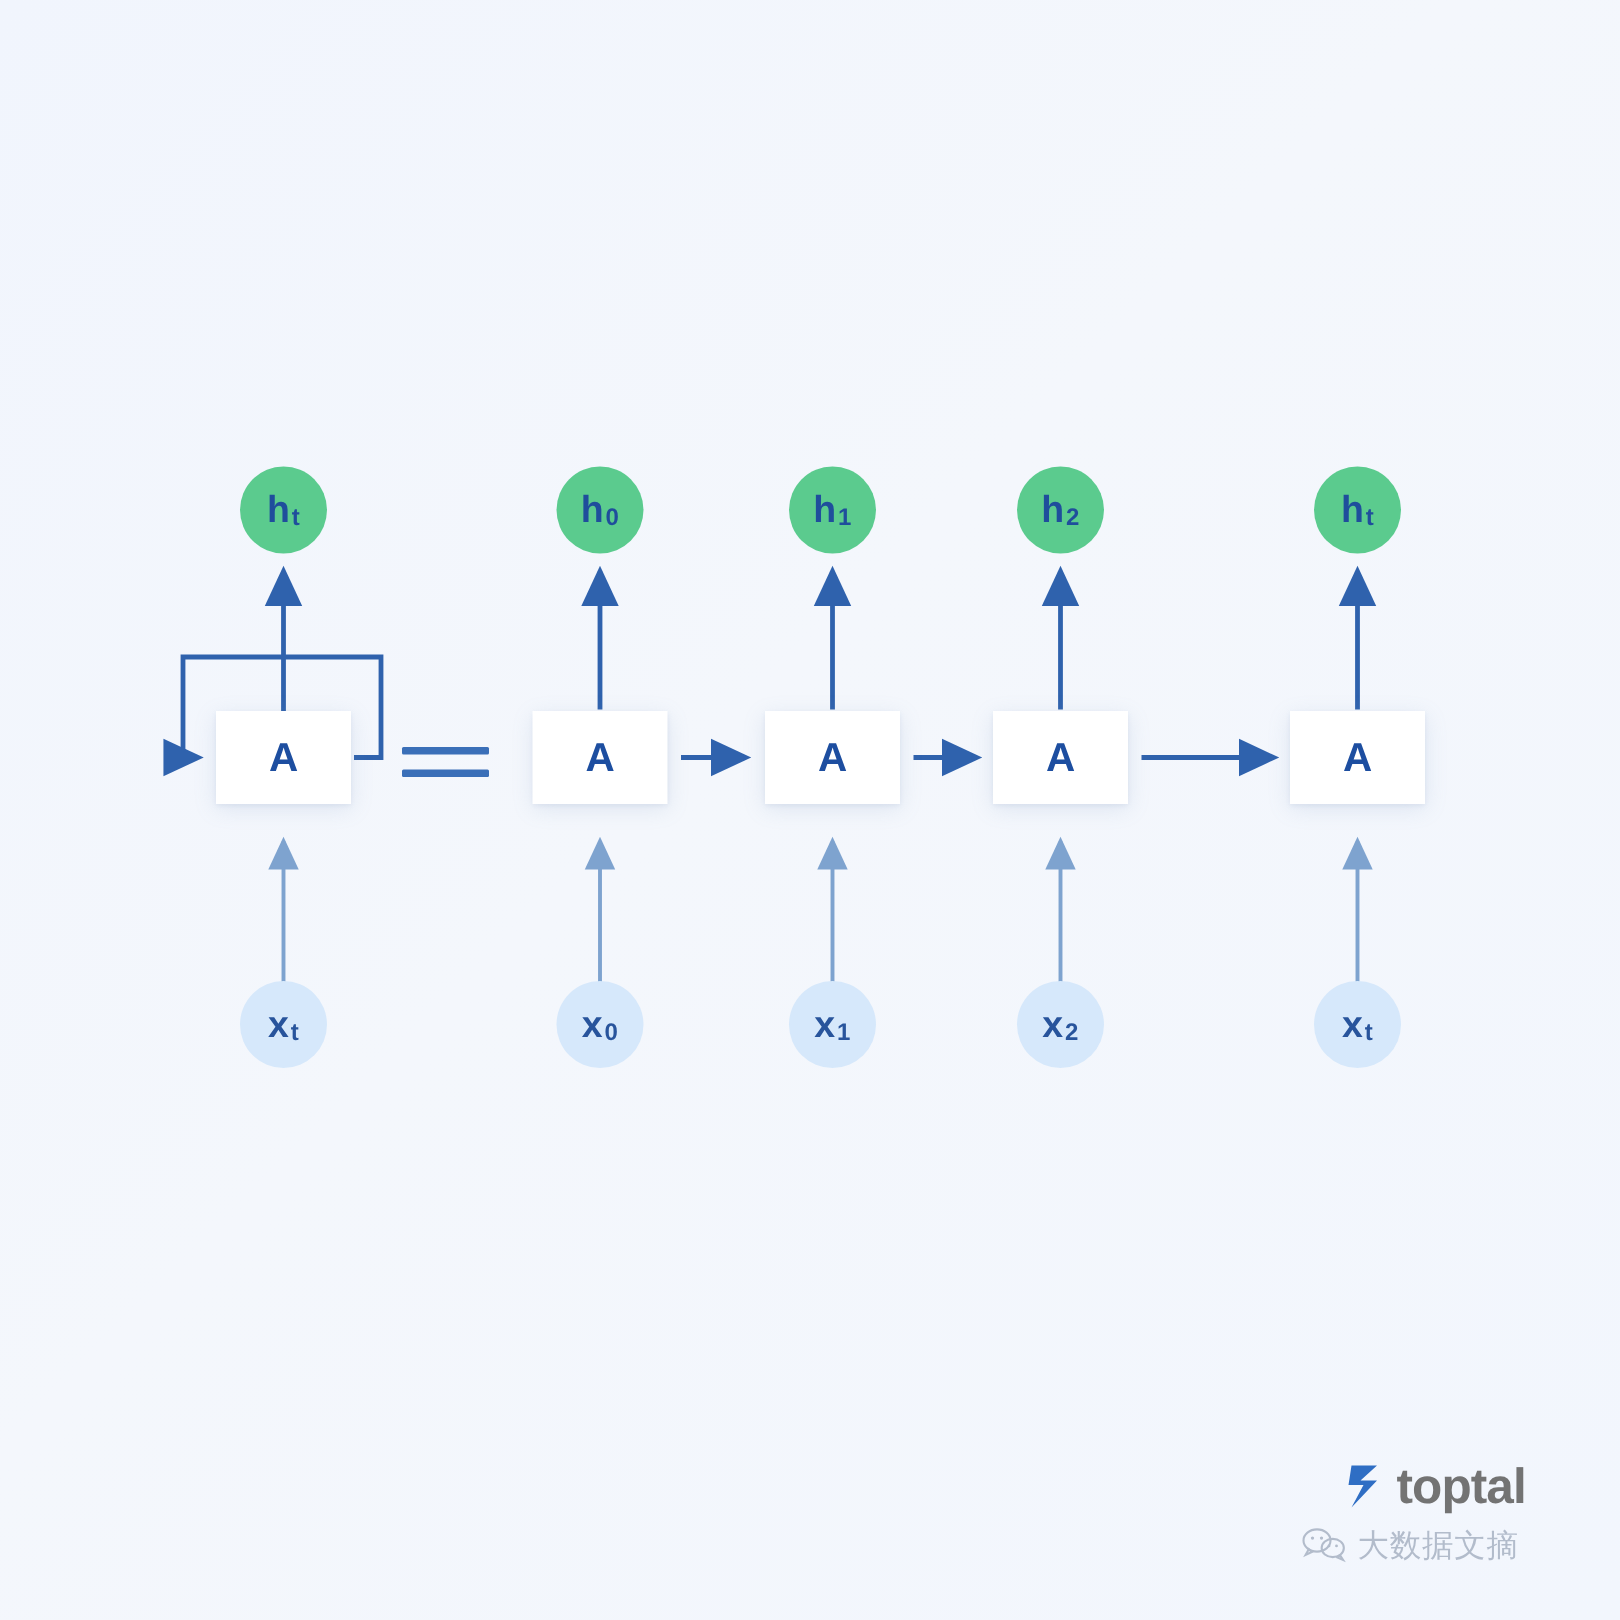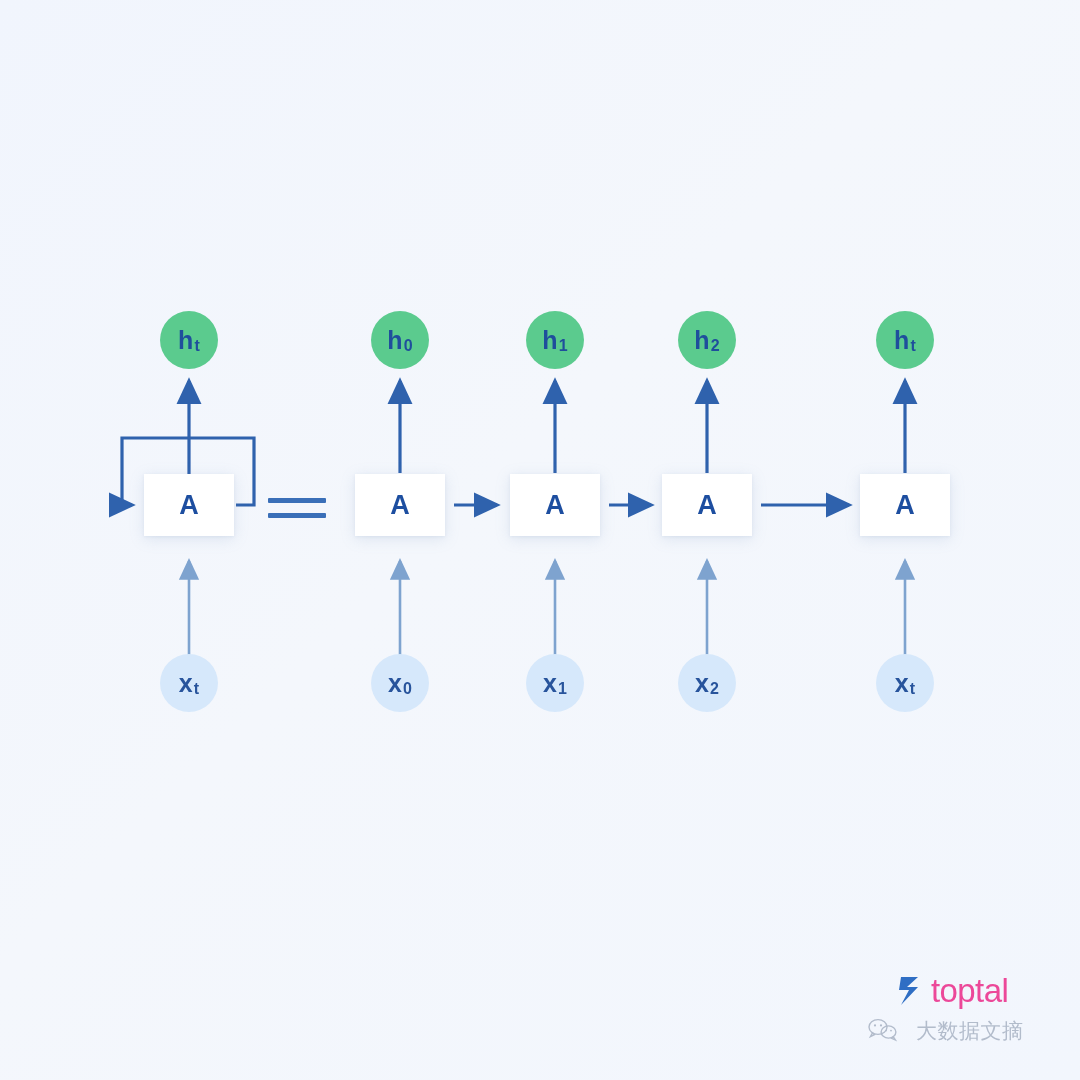--- a/index.html
+++ b/index.html
@@ -93,34 +93,34 @@
   #toptal-logo {
     position: absolute;
     left: 898px;
     top: 974px;
     display: flex;
     align-items: center;
     gap: 7px;
   }
   #toptal-logo .mark { display: block; }
   #toptal-logo .word {
-    color: #ec4899;
+    color: #737373;
     font-size: 33px;
-    font-weight: 400;
+    font-weight: 700;
     letter-spacing: -.6px;
     line-height: 1;
   }
 
   #wechat-watermark {
     position: absolute;
     left: 868px;
     top: 1018px;
     display: flex;
     align-items: center;
-    gap: 18px;
+    gap: 7px;
     opacity: .62;
   }
   #wechat-watermark .wm-text {
     color: #8c99ae;
     font-size: 21px;
     line-height: 1;
     letter-spacing: .5px;
   }
 </style>
 </head>

